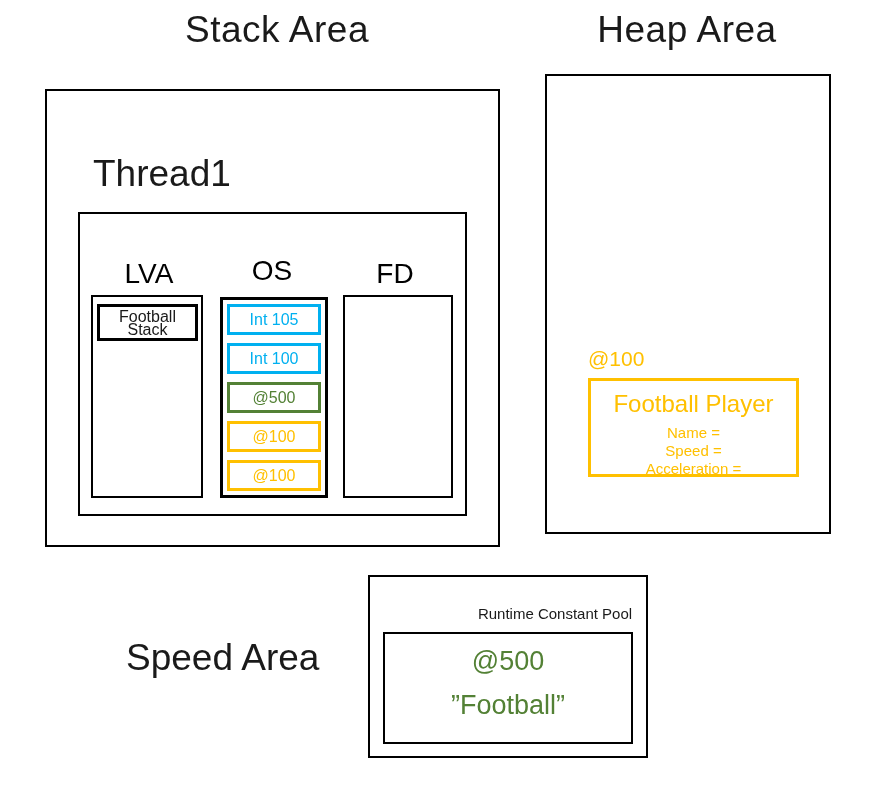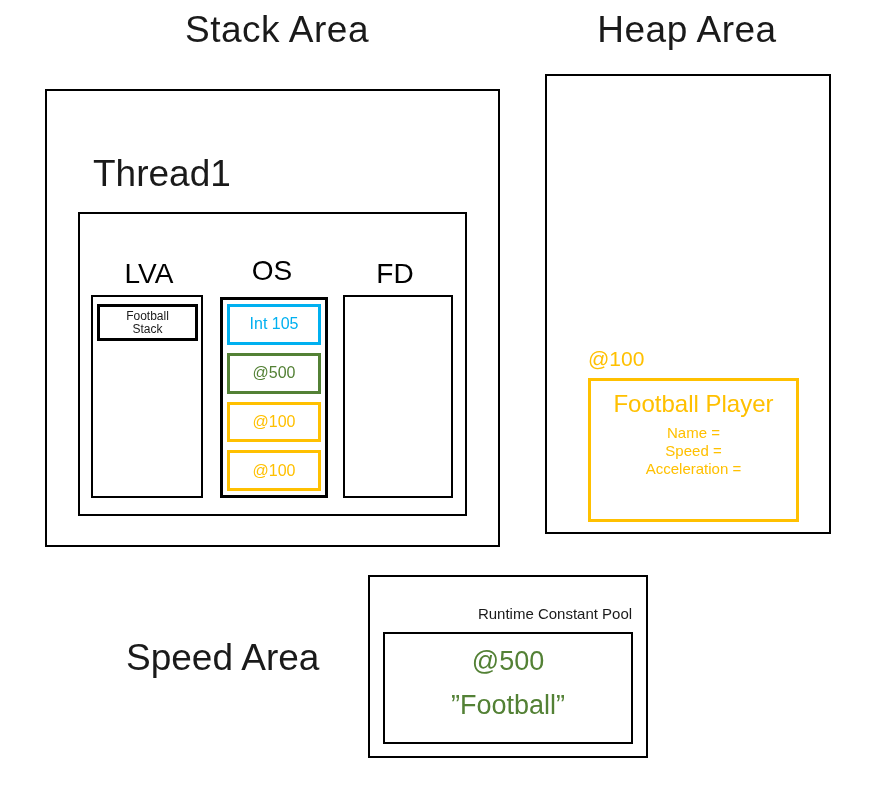--- a/index.html
+++ b/index.html
@@ -21,27 +21,27 @@
   .os-box{display:flex;flex-direction:column;padding:4px;gap:8px;}
   .slot{
     flex:1;border:3px solid #000;box-sizing:border-box;background:#fff;
     display:flex;align-items:center;justify-content:center;
     font-size:16px;white-space:nowrap;
   }
   .fp-frame{
     position:absolute;left:4px;top:7px;width:101px;height:37px;
     border:3px solid #000;box-sizing:border-box;
     display:flex;flex-direction:column;align-items:center;justify-content:center;
-    font-size:12px;line-height:13px;text-align:center;color:#1a1a1a;
+    font-size:16px;line-height:13px;text-align:center;color:#1a1a1a;
   }
   .heap-addr{
     position:absolute;left:41px;top:270px;font-size:21px;line-height:26px;white-space:nowrap;
   }
   .heap-obj{
-    position:absolute;left:41px;top:302px;width:211px;height:144px;
+    position:absolute;left:41px;top:302px;width:211px;height:99px;
     border:3px solid #000;box-sizing:border-box;background:#fff;text-align:center;
   }
   .heap-obj-title{margin-top:9px;font-size:24px;line-height:28px;white-space:nowrap;}
   .heap-obj-fields{margin-top:6px;font-size:15px;line-height:18px;}
   .rcp-label{
     position:absolute;left:0;top:28px;width:100%;text-align:center;
     font-size:15px;line-height:18px;color:#1a1a1a;white-space:nowrap;padding-left:47px;
   }
   .rcp-inner{
     position:absolute;left:13px;top:55px;width:250px;height:112px;
@@ -70,20 +70,21 @@
 
       <div class="box" style="left:11px;top:81px;width:112px;height:203px;">
         <div class="fp-frame">
           <div>Football</div>
           <div>Stack</div>
         </div>
       </div>
 
       <div class="box thick os-box" style="left:140px;top:83px;width:108px;height:201px;">
         <div class="slot" style="color: rgb(0, 176, 240); border-color: rgb(0, 176, 240);">Int 105</div>
+        <div class="slot" style="color: rgb(0, 176, 240); border-color: rgb(0, 176, 240);">Int 100</div>
         <div class="slot" style="color: rgb(83, 129, 53); border-color: rgb(83, 129, 53);">@500</div>
         <div class="slot" style="color: rgb(255, 192, 0); border-color: rgb(255, 192, 0);">@100</div>
         <div class="slot" style="color: rgb(255, 192, 0); border-color: rgb(255, 192, 0);">@100</div>
       </div>
 
       <div class="box" style="left:263px;top:81px;width:110px;height:203px;"></div>
     </div>
   </div>
 
   <div class="box" style="left:545px;top:74px;width:286px;height:460px;">

